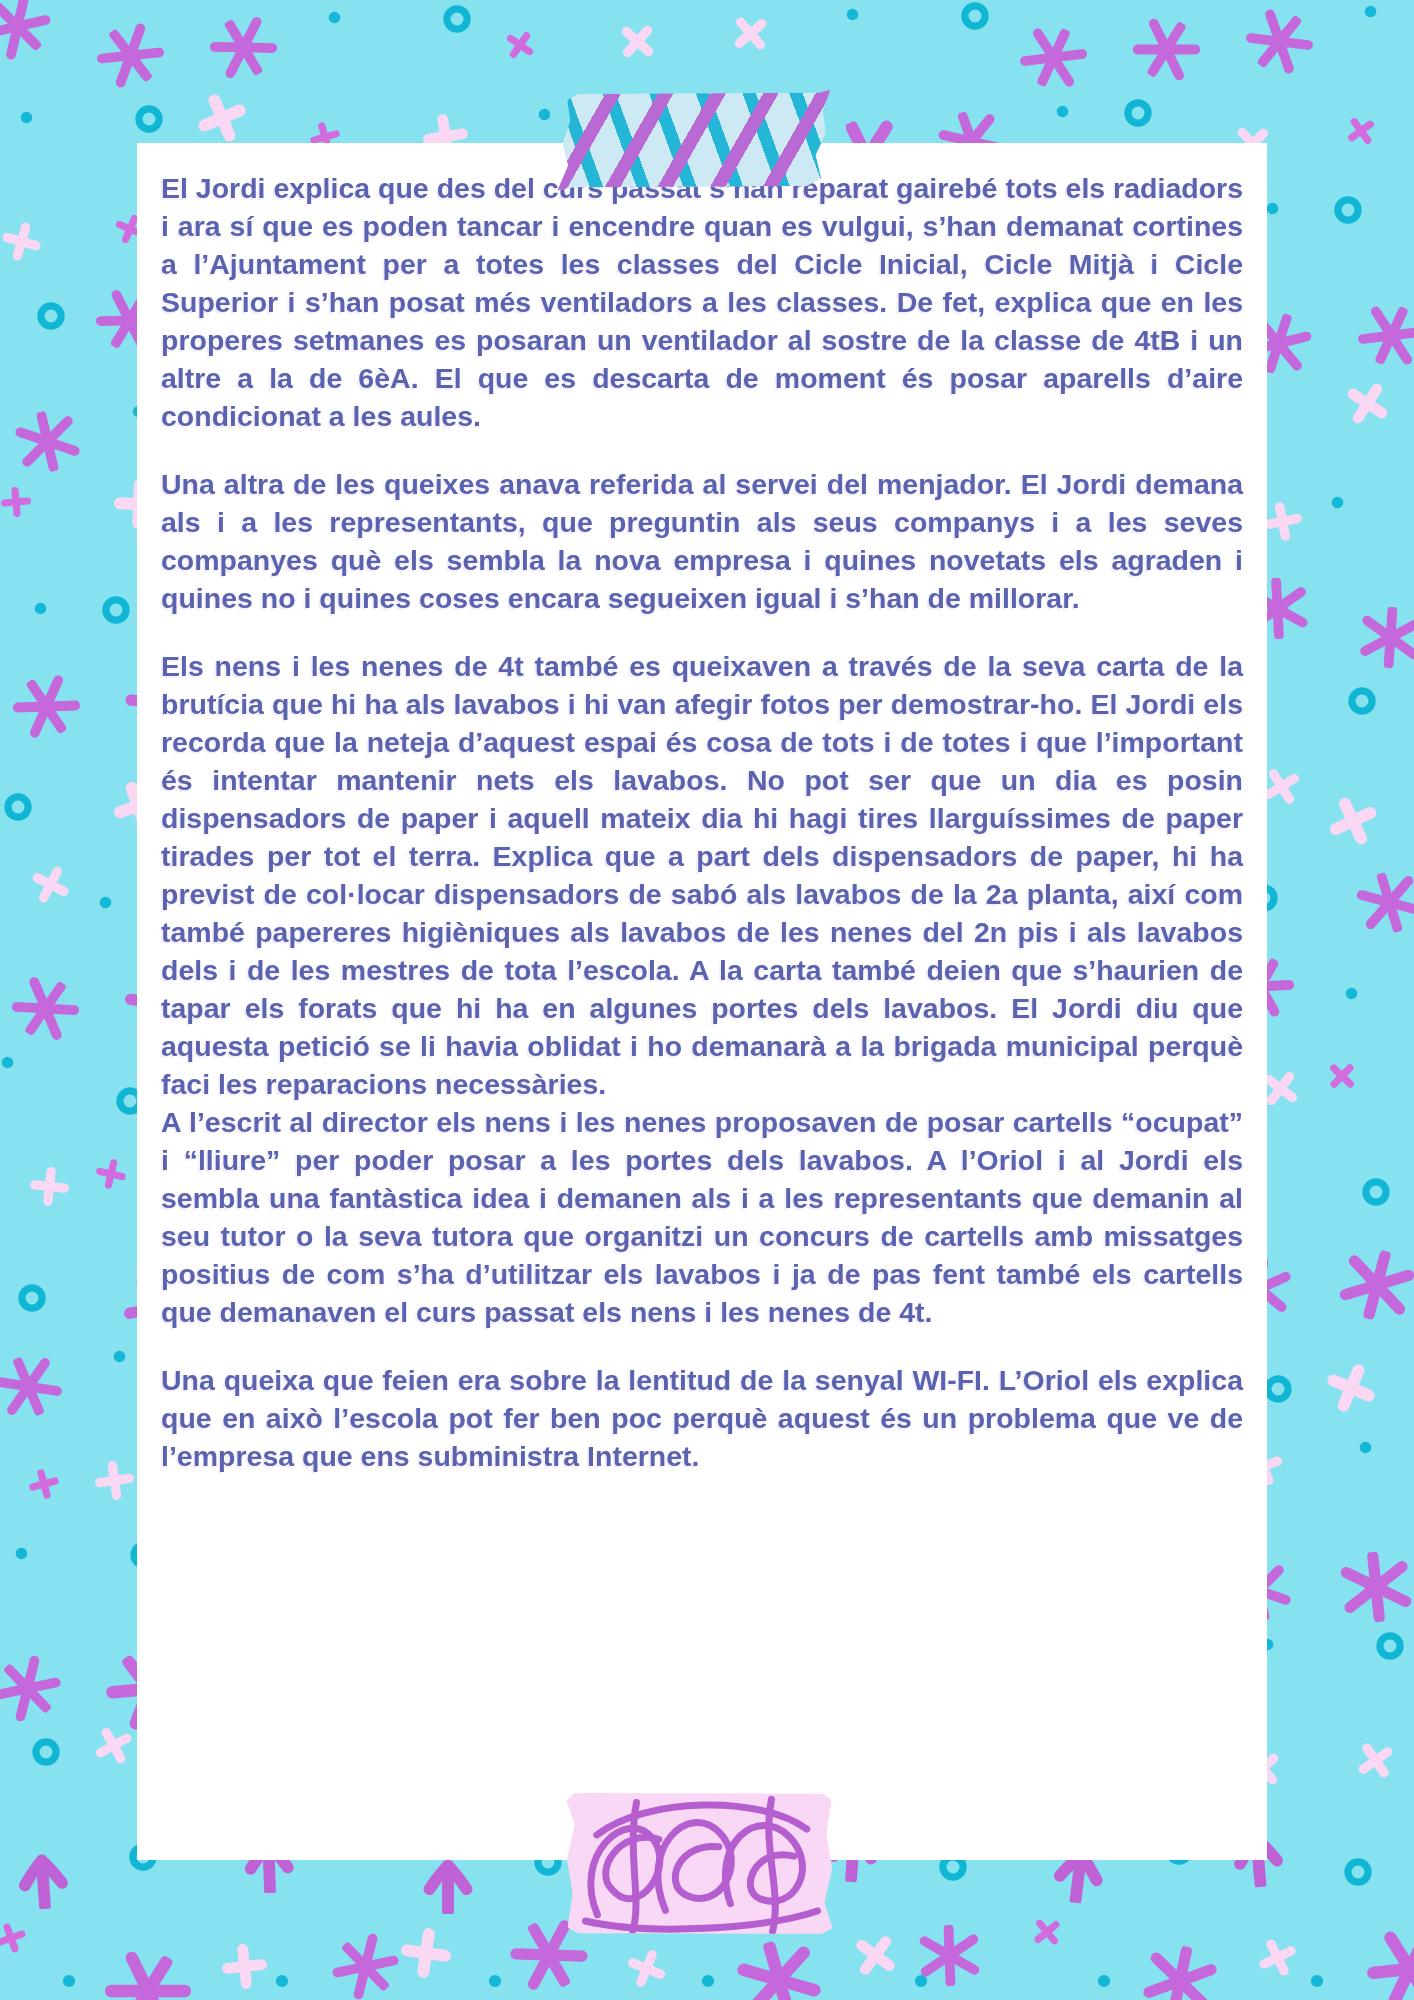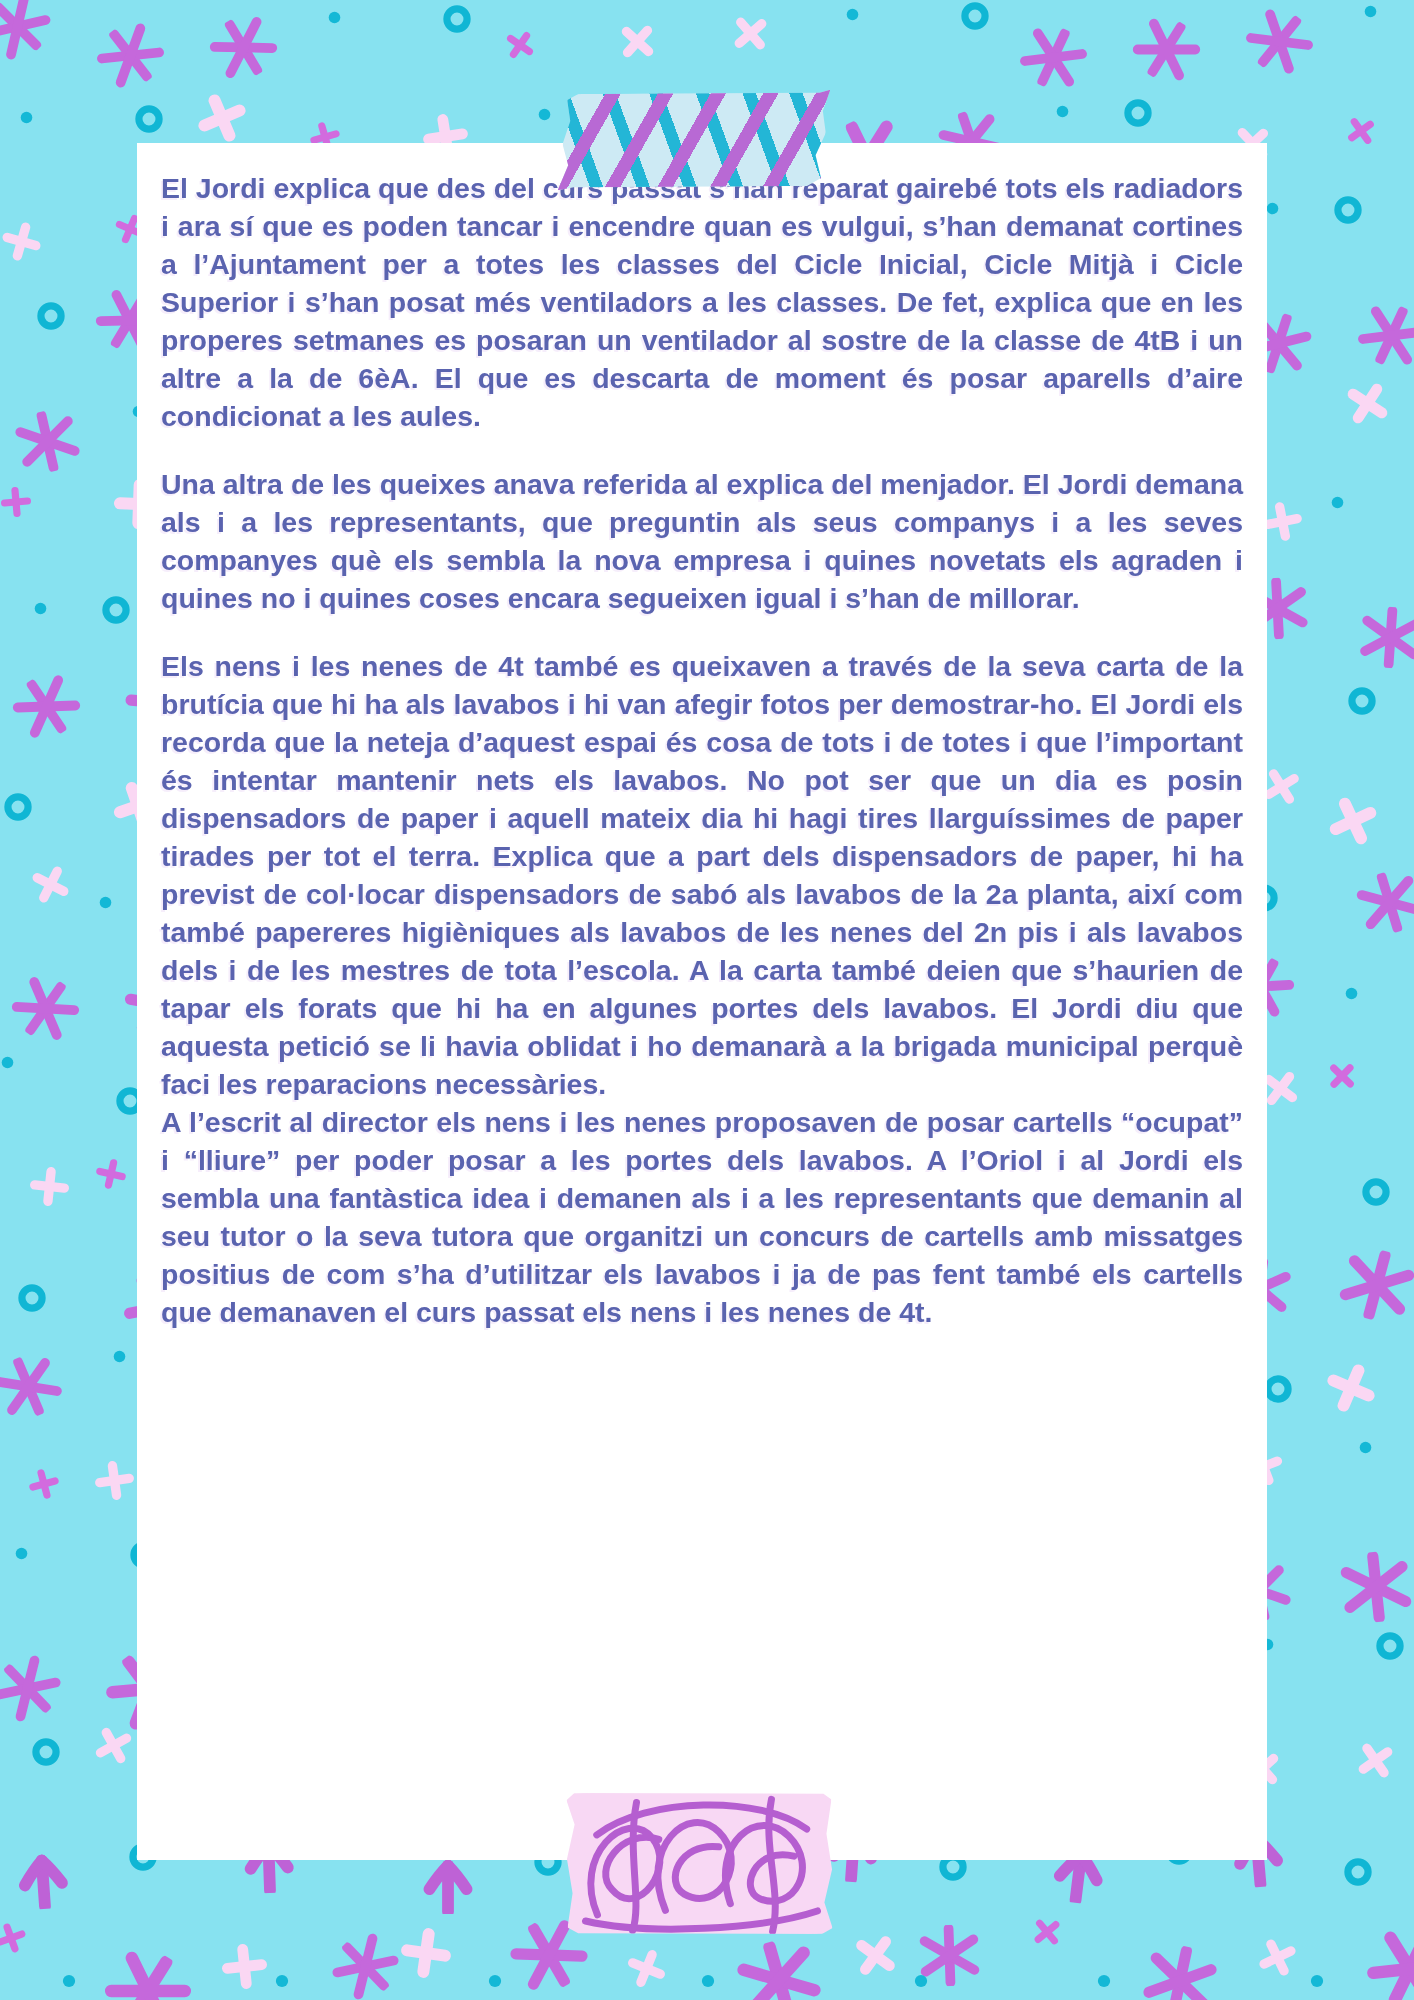--- a/index.html
+++ b/index.html
@@ -1580,23 +1580,24 @@
           <circle r="34" fill="#14B8D6"></circle>
         </svg></span>
       <span style="left:1308px;top:1972px"><svg width="18" height="18" viewBox="-50 -50 100 100">
           <circle r="34" fill="#14B8D6"></circle>
         </svg></span>
     </div>
 
   <div class="paper" id="paper" style="background: rgb(255, 255, 255);">
     <div class="text" id="paragraphs" style="color: rgb(90, 99, 175);">
         <p>El Jordi explica que des del curs passat s’han reparat gairebé tots els radiadors i ara sí que es poden tancar i encendre quan es vulgui, s’han demanat cortines a l’Ajuntament per a totes les classes del Cicle Inicial, Cicle Mitjà i Cicle Superior i s’han posat més ventiladors a les classes. De fet, explica que en les properes setmanes es posaran un ventilador al sostre de la classe de 4tB i un altre a la de 6èA. El que es descarta de moment és posar aparells d’aire condicionat a les aules.</p>
-        <p>Una altra de les queixes anava referida al explica del menjador. El Jordi demana als i a les representants, que preguntin als seus companys i a les seves companyes què els sembla la nova empresa i quines novetats els agraden i quines no i quines coses encara segueixen igual i s’han de millorar.</p>
+        <p>Una altra de les queixes anava referida al servei del menjador. El Jordi demana als i a les representants, que preguntin als seus companys i a les seves companyes què els sembla la nova empresa i quines novetats els agraden i quines no i quines coses encara segueixen igual i s’han de millorar.</p>
         <p>Els nens i les nenes de 4t també es queixaven a través de la seva carta de la brutícia que hi ha als lavabos i hi van afegir fotos per demostrar-ho. El Jordi els recorda que la neteja d’aquest espai és cosa de tots i de totes i que l’important és intentar mantenir nets els lavabos. No pot ser que un dia es posin dispensadors de paper i aquell mateix dia hi hagi tires llarguíssimes de paper tirades per tot el terra. Explica que a part dels dispensadors de paper, hi ha previst de col·locar dispensadors de sabó als lavabos de la 2a planta, així com també papereres higièniques als lavabos de les nenes del 2n pis i als lavabos dels i de les mestres de tota l’escola. A la carta també deien que s’haurien de tapar els forats que hi ha en algunes portes dels lavabos. El Jordi diu que aquesta petició se li havia oblidat i ho demanarà a la brigada municipal perquè faci les reparacions necessàries.</p>
         <p>A l’escrit al director els nens i les nenes proposaven de posar cartells “ocupat” i “lliure” per poder posar a les portes dels lavabos. A l’Oriol i al Jordi els sembla una fantàstica idea i demanen als i a les representants que demanin al seu tutor o la seva tutora que organitzi un concurs de cartells amb missatges positius de com s’ha d’utilitzar els lavabos i ja de pas fent també els cartells que demanaven el curs passat els nens i les nenes de 4t.</p>
+        <p>Una queixa que feien era sobre la lentitud de la senyal WI-FI. L’Oriol els explica que en això l’escola pot fer ben poc perquè aquest és un problema que ve de l’empresa que ens subministra Internet.</p>
       </div>
   </div>
 
   <div class="tape tape-top" id="tapeTop" style="background: rgb(205, 234, 244);">
     <div class="lattice1" style="background: repeating-linear-gradient(65deg, transparent 0px, transparent 30px, rgb(35, 182, 214) 30px, rgb(35, 182, 214) 42px);"></div>
     <div class="lattice2" style="background: repeating-linear-gradient(115deg, transparent 0px, transparent 34px, rgb(184, 105, 212) 34px, rgb(184, 105, 212) 48px);"></div>
   </div>
 
   <div class="tape tape-bottom" id="tapeBottom" style="background: rgb(248, 216, 244);">
     <svg id="scribble" width="265" height="143" viewBox="0 0 265 143" fill="none">

